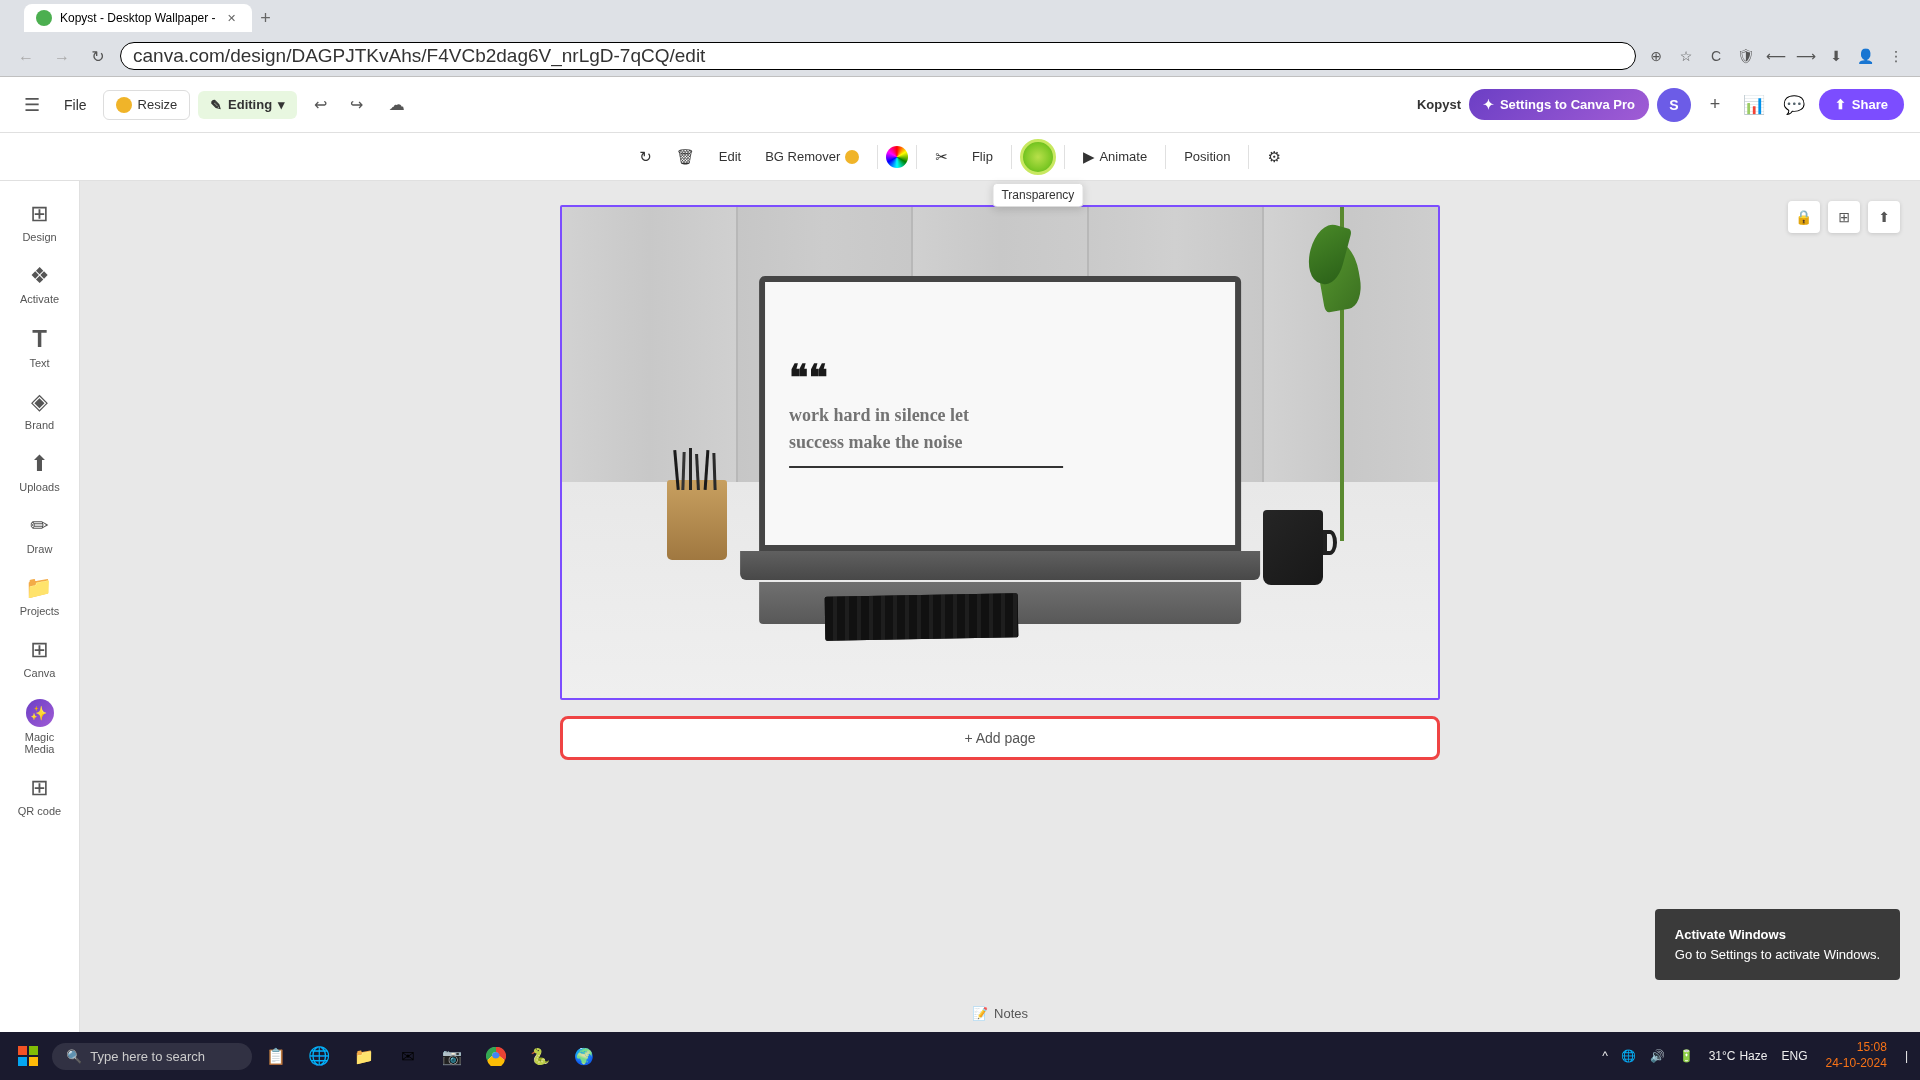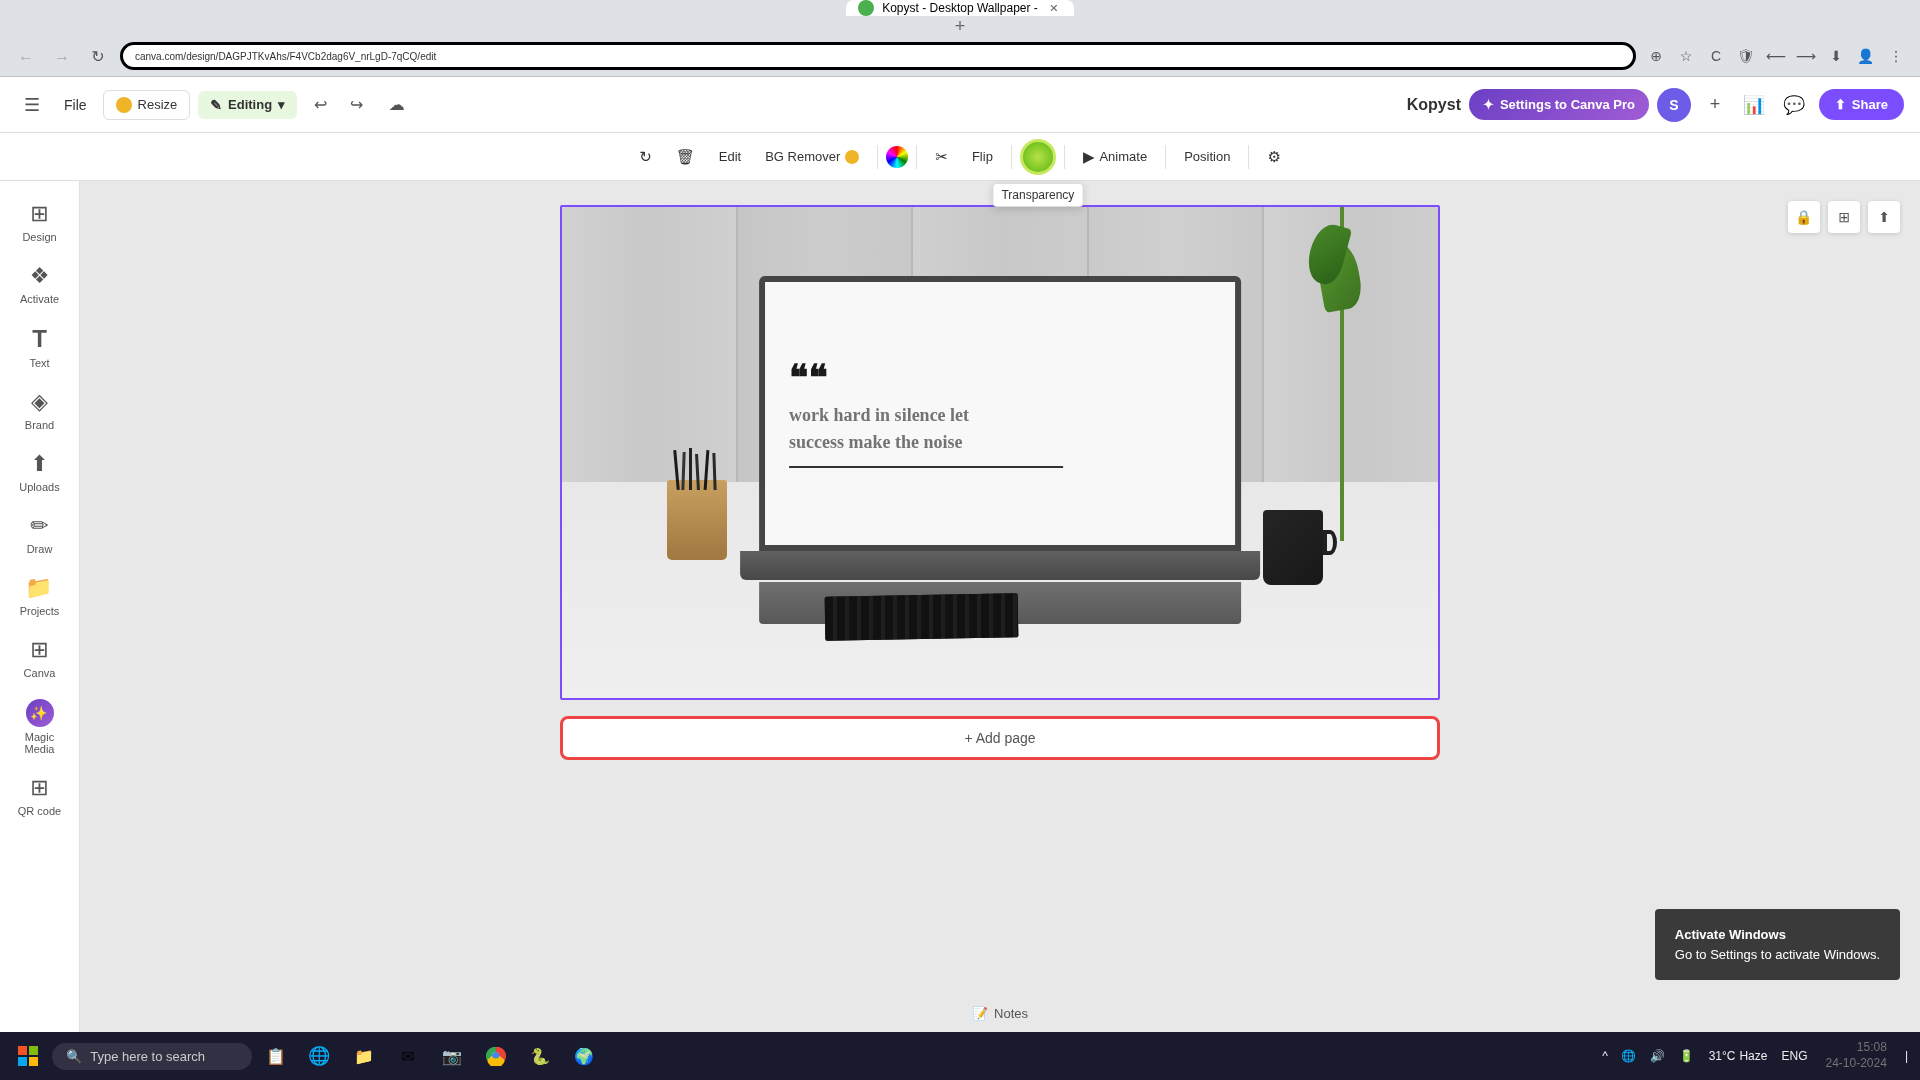--- a/index.html
+++ b/index.html
@@ -10,21 +10,20 @@
       width: 100%;
       background: #dee1e6;
       border-bottom: 1px solid #c0c0c0;
     }
     .tab-bar {
       display: flex;
       align-items: center;
       height: 36px;
       padding: 0 24px;
       background: #dee1e6;
-      flex-direction: column;
     }
     .browser-tab {
       display: flex;
       align-items: center;
       height: 28px;
       background: #ffffff;
       border-radius: 8px 8px 0 0;
       padding: 0 12px;
       font-size: 12px;
       gap: 8px;
@@ -66,23 +65,23 @@
       font-size: 16px;
       cursor: pointer;
       color: #555;
     }
     .nav-btn.disabled { color: #aaa; cursor: default; }
     .address-input {
       flex: 1;
       height: 28px;
       border-radius: 14px;
       background: #fff;
-      border: 3px solid #000000;
+      border: 1px solid #000000;
       padding: 0 12px;
-      font-size: 10px;
+      font-size: 19px;
       color: #333;
       display: flex;
       align-items: center;
     }
     .browser-actions {
       display: flex;
       align-items: center;
       gap: 6px;
     }
     .browser-action-btn {
@@ -169,21 +168,21 @@
     }
     .icon-btn {
       width: 32px; height: 32px;
       border-radius: 4px;
       display: flex; align-items: center; justify-content: center;
       cursor: pointer;
       font-size: 16px;
       color: #555;
     }
     .brand-name {
-      font-size: 16px;
+      font-size: 13px;
       font-weight: 600;
       color: #333;
       margin-left: 8px;
     }
     .upgrade-btn {
       display: flex;
       align-items: center;
       gap: 6px;
       padding: 8px 14px;
       background: linear-gradient(135deg, #6c3fc5, #a05cd5);
@@ -461,21 +460,21 @@
       gap: 4px;
       padding: 0 4px;
       cursor: pointer;
       font-size: 12px;
       color: #eee;
     }
     .clock-area {
       display: flex;
       flex-direction: column;
       align-items: flex-end;
-      color: #737373;
+      color: #f97316;
       font-size: 12px;
       line-height: 1.3;
       padding: 0 8px;
       cursor: pointer;
     }
     .view-toggle-btn {
       width: 28px; height: 28px;
       display: flex; align-items: center; justify-content: center;
       cursor: pointer;
       font-size: 16px;

